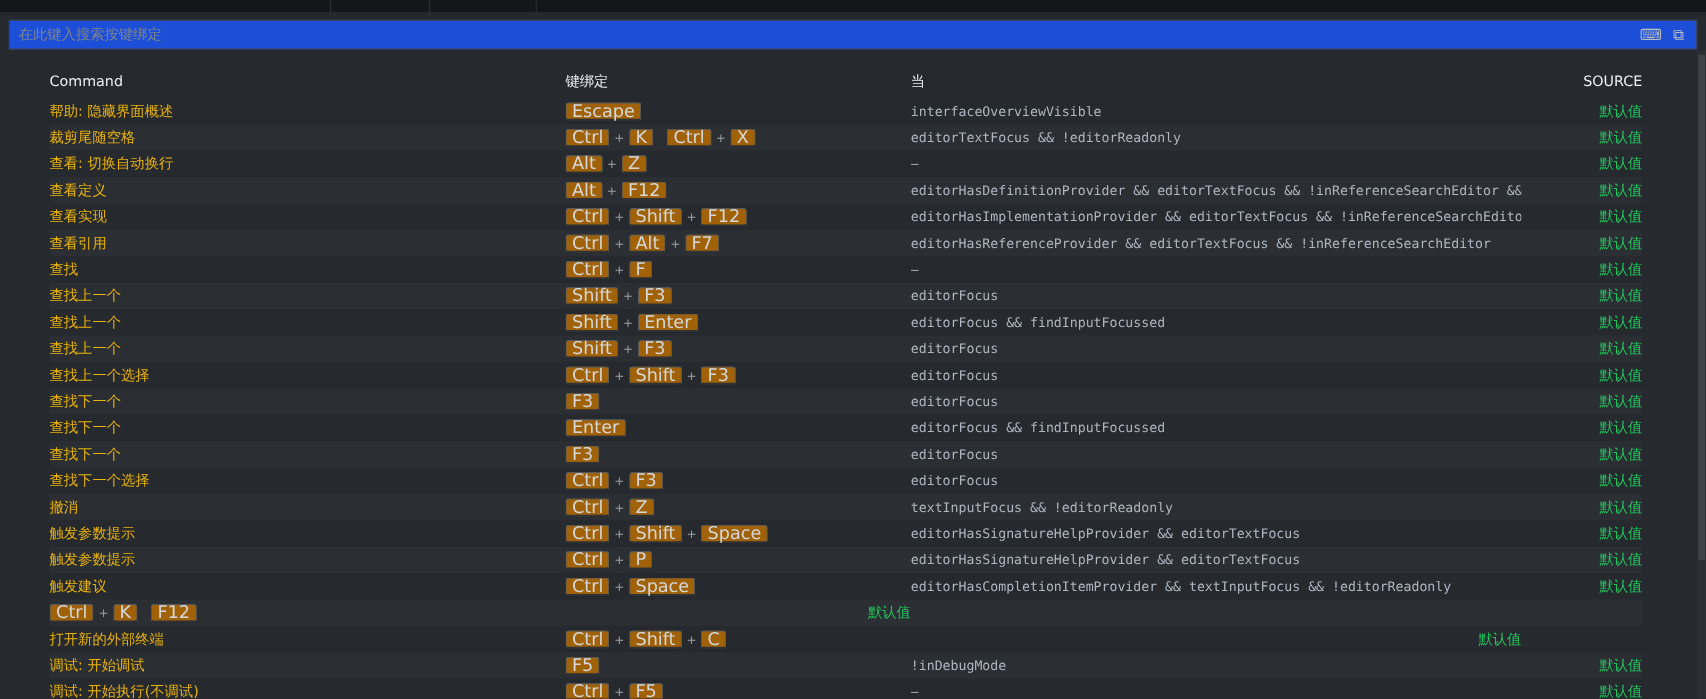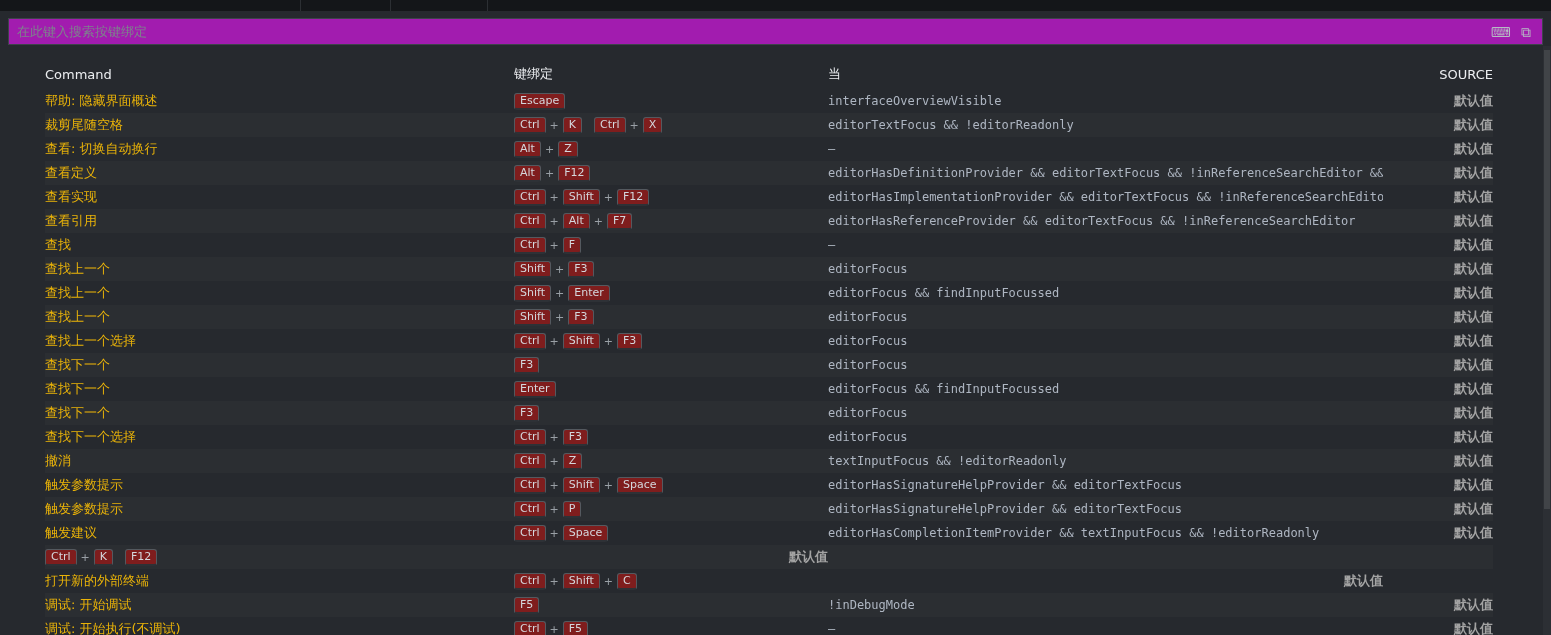--- a/index.html
+++ b/index.html
@@ -20,21 +20,21 @@
     position: absolute; top: 0; bottom: 0; width: 1px; background: #2c2f33;
   }
   .tab-sep.s1 { left: 300px; }
   .tab-sep.s2 { left: 390px; }
   .tab-sep.s3 { left: 487px; }
 
   
   .search-row { padding: 7px 8px 6px 8px; }
   .search-box {
     height: 27px;
-    background: #a21caf;
+    background: #1d4ed8;
     border: 1px solid #3e434b;
     display: flex;
     align-items: center;
     padding: 0 6px 0 8px;
   }
   .search-box input {
     flex: 1;
     background: transparent;
     border: none;
     outline: none;
@@ -65,31 +65,31 @@
 
   .row { height: 24px; }
   .row:nth-child(even) { background: rgba(255,255,255,0.025); }
   .cell { overflow: hidden; white-space: nowrap; }
   .cell.cmd { font-size: 13px; color: #eab308; }
   .cell.when {
     font-family: "DejaVu Sans Mono", "Liberation Mono", monospace;
     font-size: 12px;
     color: #aeb6c2;
   }
-  .cell.src { font-size: 13px; font-weight: 700; color: #a3a3a3; }
+  .cell.src { font-size: 13px; font-weight: 400; color: #22c55e; }
 
   .cell.kb { display: flex; align-items: center; }
   .key {
     display: inline-block;
-    background: #7f1d1d;
+    background: #a16207;
     border: 1px solid #54595f;
     border-bottom: 2px solid #2e3136;
     border-radius: 3px;
     color: #d4d7dc;
-    font-size: 11px;
+    font-size: 16px;
     line-height: 14px;
     padding: 0 5px;
   }
   .plus { color: #9aa0a6; font-size: 11px; margin: 0 4px; }
   .chord-gap { display: inline-block; width: 12px; }
 
   
   .scrollbar {
     position: absolute;
     top: 46px; right: 0; bottom: 0;

